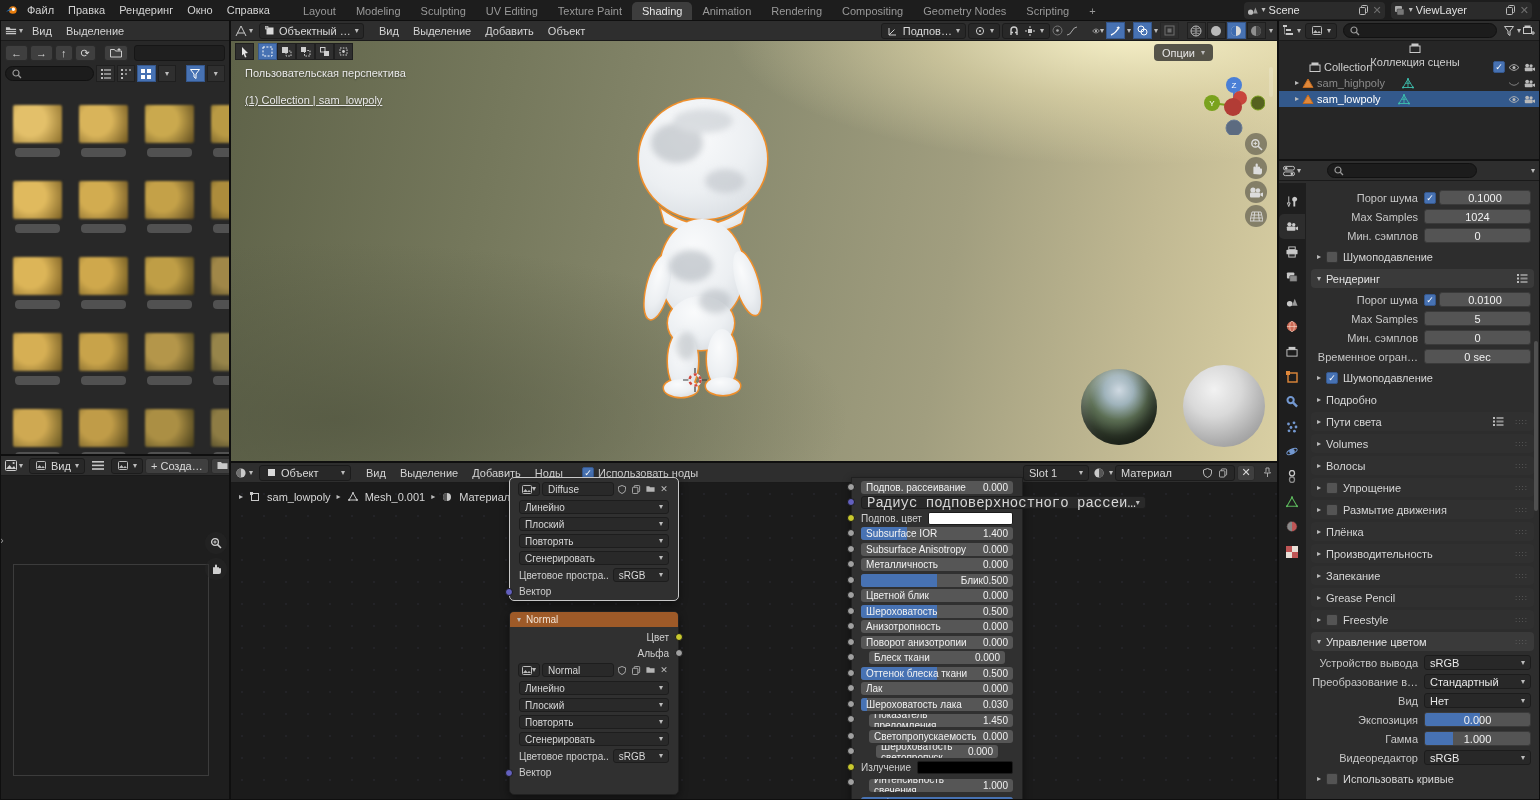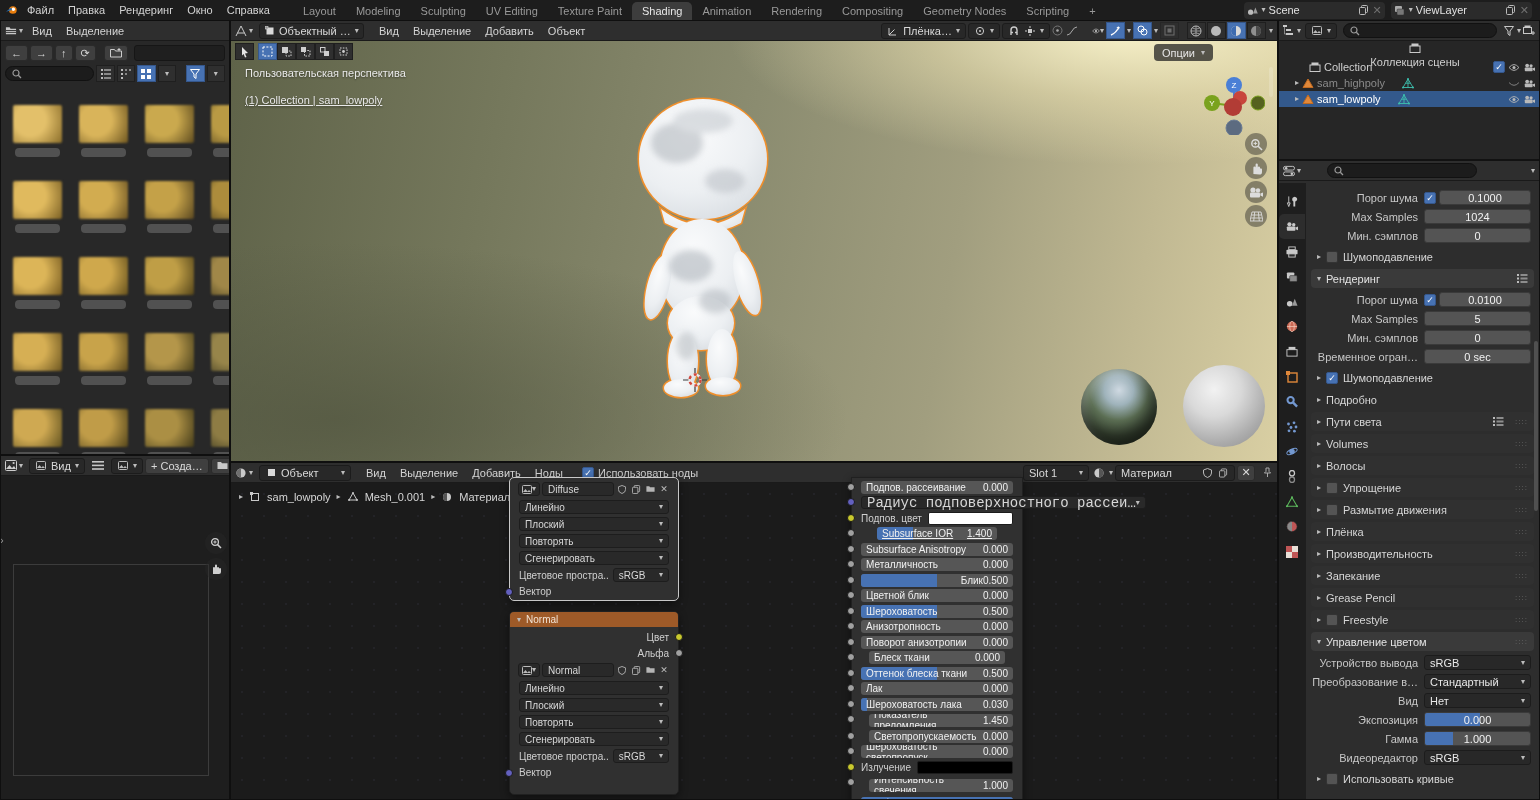--- a/index.html
+++ b/index.html
@@ -345,21 +345,21 @@
           <span class="menu">Добавить</span>
           <span class="menu">Объект</span>
         </span>
       <span class="grow"></span>
       <span class="dd">
         <span class="ico-s">
             <svg width="10" height="10" viewBox="0 0 10 10">
               <path d="M1 9 L1 2 M1 9 L8 9 M1 9 L6.5 3.5" stroke="#ccc" fill="none"></path>
             </svg>
           </span>
-        <span>Плёнка…</span>
+        <span>Подпов…</span>
         <span class="chev">▾</span>
       </span>
       <span class="dd">
         <span class="ico-s">
             <svg width="10" height="10" viewBox="0 0 10 10">
               <circle cx="5" cy="5" r="3.6" fill="none" stroke="#ccc"></circle>
               <circle cx="5" cy="5" r="1" fill="#ccc"></circle>
             </svg>
           </span>
         <span class="chev">▾</span>
@@ -833,21 +833,21 @@
               <span class="chev">▾</span>
             </div>
           </div>
           <div class="row" style="position: relative; margin: 2.5px 9px; height: 13px;">
             <span class="socket" style="left: -14px; top: 2px; background: rgb(201, 201, 46);"></span>
             <span class="nlabel">Подпов. цвет</span>
             <div class="grow" style="background: rgb(255, 255, 255); border: 1px solid rgb(28, 28, 28); border-radius: 2px; height: 13px; margin-left: 6px;"></div>
           </div>
           <div class="row" style="position: relative; margin: 2.5px 9px; height: 13px;">
             <span class="socket" style="left: -14px; top: 2px; background: rgb(161, 161, 161);"></span>
-            <div class="nwidget grow" style="margin: 16px; text-decoration: underline;">
+            <div class="nwidget grow" style="margin: 0px;">
               <div class="nfill" style="width: 30%;"></div>
               <span class="grow" style="position: relative;">Subsurface IOR</span>
               <span style="position: relative;">1.400</span>
             </div>
           </div>
           <div class="row" style="position: relative; margin: 2.5px 9px; height: 13px;">
             <span class="socket" style="left: -14px; top: 2px; background: rgb(161, 161, 161);"></span>
             <div class="nwidget grow" style="margin: 0px;">
               <span class="grow" style="position: relative;">Subsurface Anisotropy</span>
               <span style="position: relative;">0.000</span>
@@ -936,21 +936,21 @@
           </div>
           <div class="row" style="position: relative; margin: 2.5px 9px; height: 13px; padding-left: 8px;">
             <span class="socket" style="left: -14px; top: 2px; background: rgb(161, 161, 161);"></span>
             <div class="nwidget grow" style="margin: 0px;">
               <span class="grow" style="position: relative;">Светопропускаемость</span>
               <span style="position: relative;">0.000</span>
             </div>
           </div>
           <div class="row" style="position: relative; margin: 2.5px 9px; height: 13px;">
             <span class="socket" style="left: -14px; top: 2px; background: rgb(161, 161, 161);"></span>
-            <div class="nwidget grow" style="margin: 0px;">
+            <div class="nwidget grow" style="margin: 15px;">
               <span class="grow" style="position: relative;">Шероховатость светопропуск</span>
               <span style="position: relative;">0.000</span>
             </div>
           </div>
           <div class="row" style="position: relative; margin: 2.5px 9px; height: 13px;">
             <span class="socket" style="left: -14px; top: 2px; background: rgb(201, 201, 46);"></span>
             <span class="nlabel">Излучение</span>
             <div class="grow" style="background: rgb(0, 0, 0); border: 1px solid rgb(28, 28, 28); border-radius: 2px; height: 13px; margin-left: 6px;"></div>
           </div>
           <div class="row" style="position: relative; margin: 2.5px 9px; height: 18px;">

